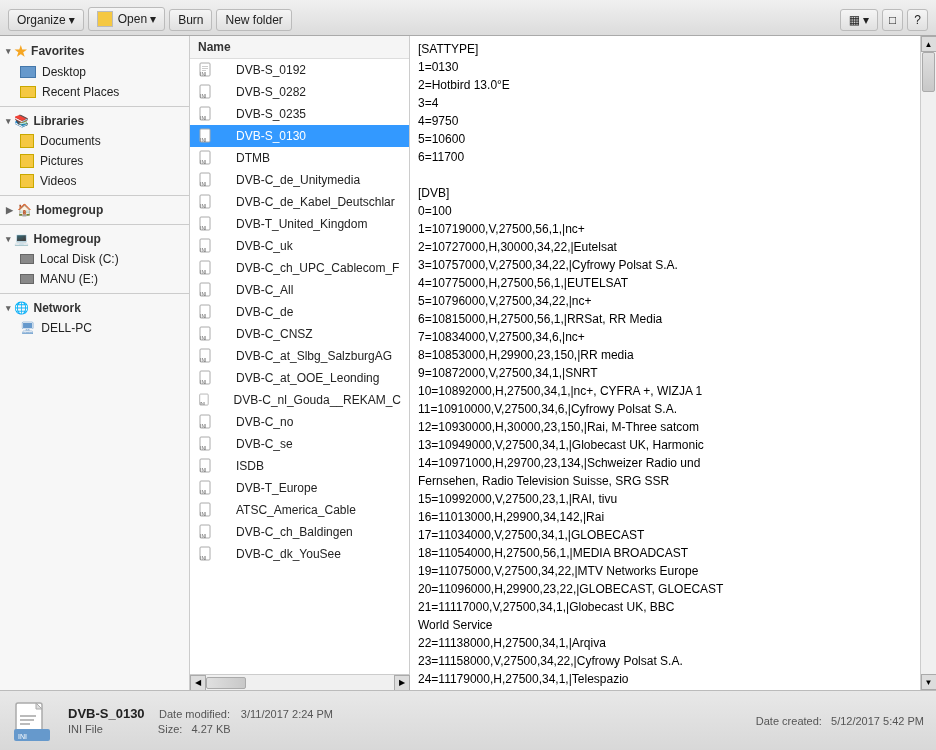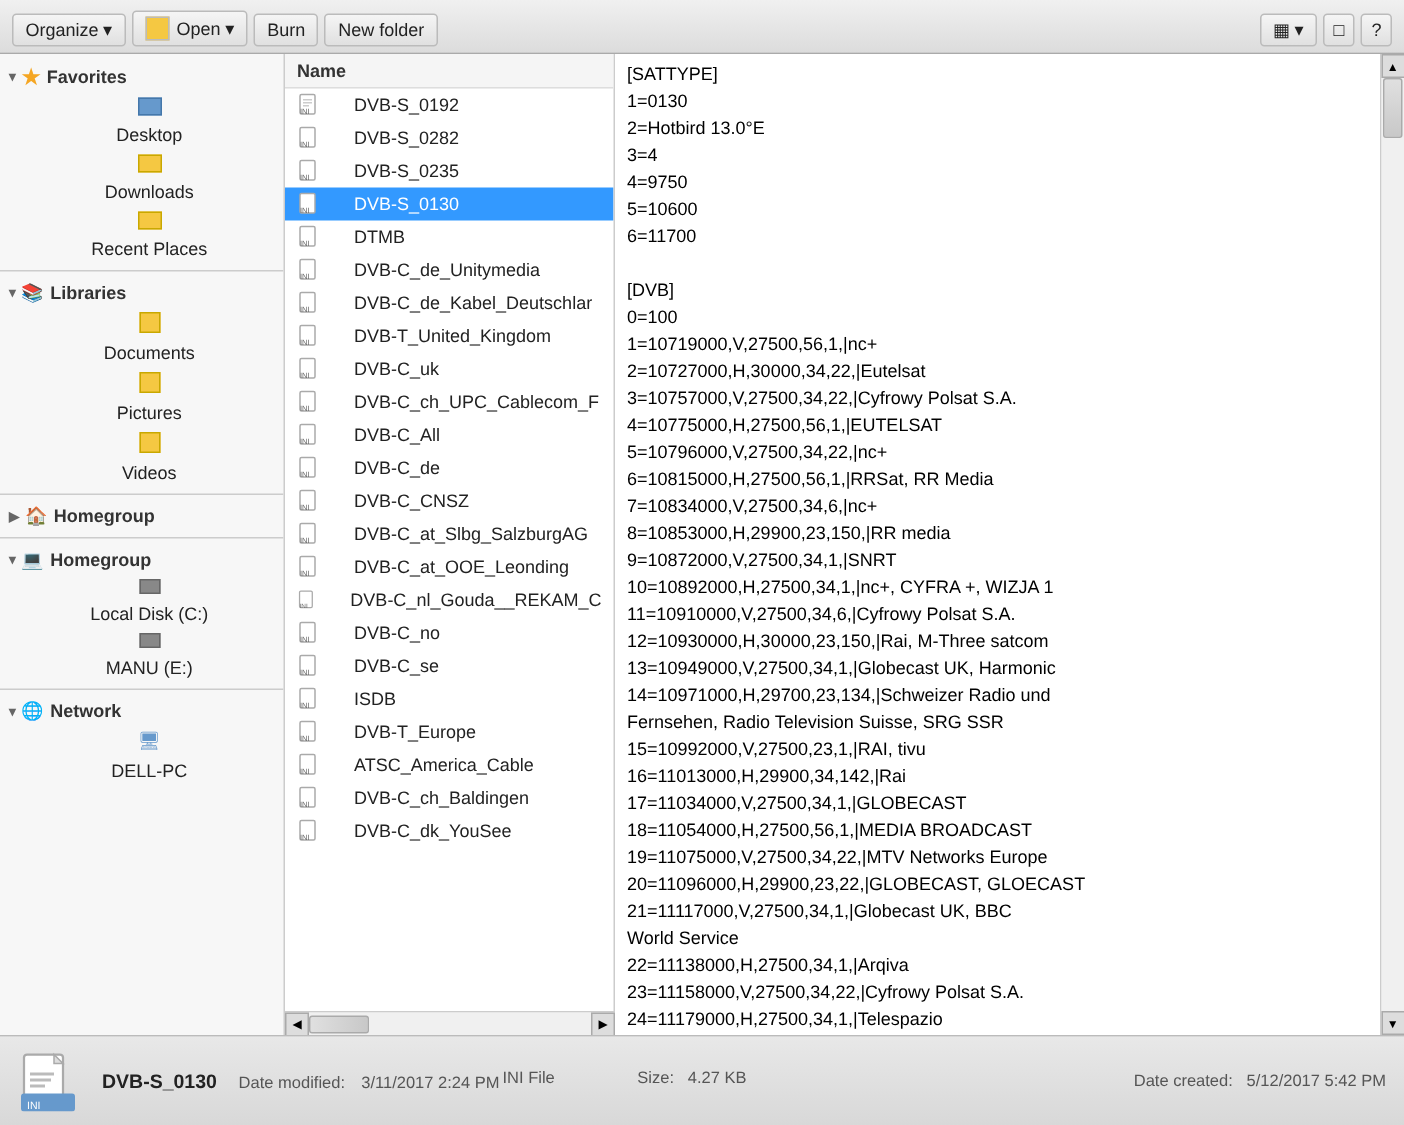--- a/index.html
+++ b/index.html
@@ -85,21 +85,20 @@
       display: flex;
       align-items: center;
       gap: 6px;
       padding: 3px 10px 3px 20px;
       font-size: 12px;
       color: #222;
       cursor: pointer;
       white-space: nowrap;
       overflow: hidden;
       text-overflow: ellipsis;
-      flex-direction: column;
     }
 
     
     .file-list {
       width: 220px;
       flex-shrink: 0;
       background: #fff;
       border-right: 1px solid #ccc;
       overflow-y: auto;
       overflow-x: hidden;
@@ -213,21 +212,21 @@
     .status-file-icon {
       width: 40px;
       height: 40px;
       display: flex;
       align-items: center;
       justify-content: center;
     }
 
     .status-info {
       display: flex;
-      flex-direction: row;
+      flex-direction: column;
       gap: 2px;
     }
 
     .status-filename {
       font-size: 13px;
       font-weight: bold;
       color: #222;
     }
 
     .status-meta {
@@ -330,24 +329,20 @@
 
       <div class="sidebar-section">
         <div class="sidebar-header">
           <span class="arrow">▾</span>
           <span style="color:#f5a623;font-size:14px;">★</span>
           <span>Favorites</span>
         </div>
         <div class="sidebar-item">
           <span style="display:inline-block;width:16px;height:12px;background:#6699cc;border:1px solid #4477aa;"></span>
           <span>Desktop</span>
-        </div>
-        <div class="sidebar-item">
-          <span style="display:inline-block;width:16px;height:12px;background:#f5c842;border:1px solid #c9a800;"></span>
-          <span>Downloads</span>
         </div>
         <div class="sidebar-item">
           <span style="display:inline-block;width:16px;height:12px;background:#f5c842;border:1px solid #c9a800;"></span>
           <span>Recent Places</span>
         </div>
       </div>
 
       <div class="section-divider"></div>
 
       <div class="sidebar-section">

